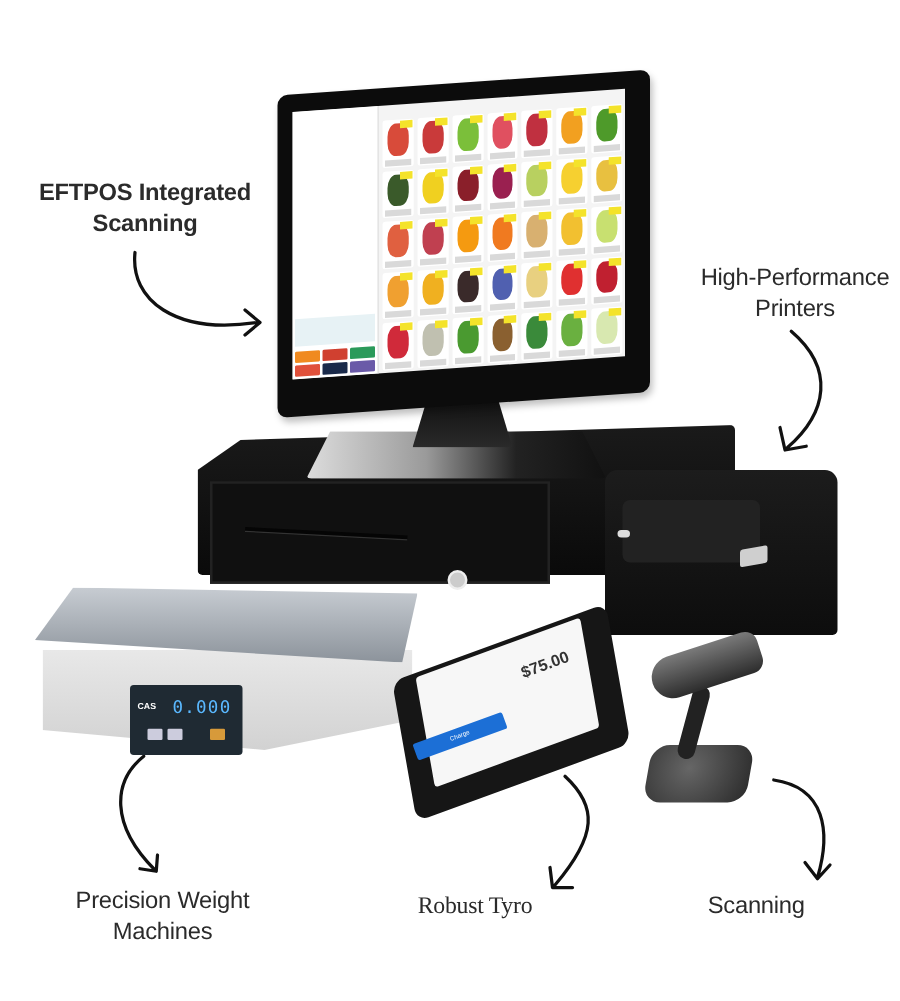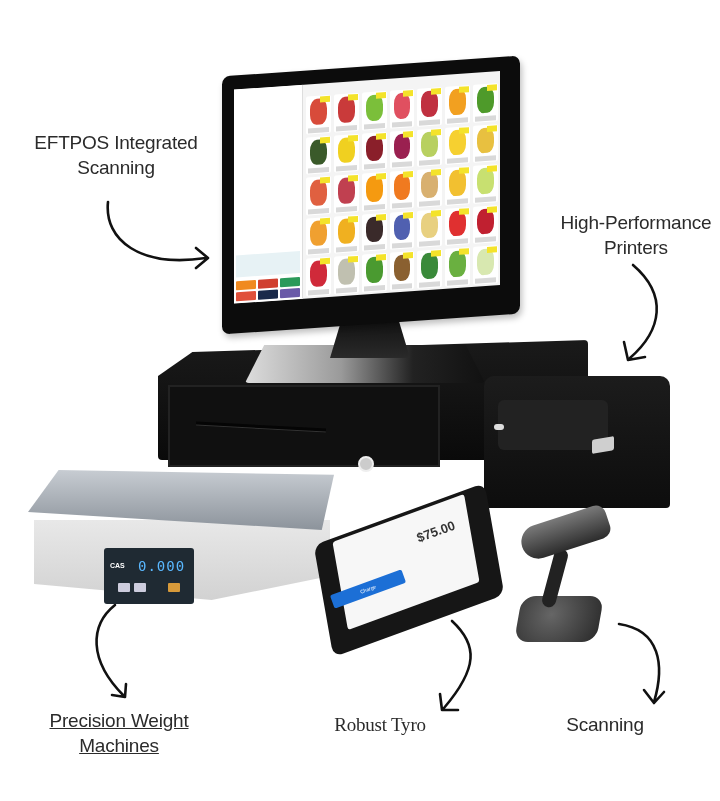--- a/index.html
+++ b/index.html
@@ -46,29 +46,29 @@
   .term-button{position:absolute;left:330px;top:582px;width:76px;height:14px;background:#1c6fd6;border-radius:2px;transform:rotate(-20deg);}
   .term-button span{display:block;text-align:center;font-size:5px;color:#fff;line-height:14px;}
   
   .scanner-base{position:absolute;left:518px;top:596px;width:82px;height:46px;background:radial-gradient(circle at 40% 40%,#666,#2a2a2a);border-radius:14px;transform:skewX(-10deg);}
   .scanner-neck{position:absolute;left:548px;top:548px;width:14px;height:60px;background:#222;border-radius:7px;transform:rotate(15deg);}
   .scanner-head{position:absolute;left:520px;top:516px;width:90px;height:34px;background:linear-gradient(#7a7a7a,#2c2c2c);border-radius:20px 12px 12px 20px;transform:rotate(-18deg);}
 </style>
 </head>
 <body>
 
-<div class="label" style="left:12px;top:130px;width:208px;">
+<div class="label" style="left:12px;top:142px;width:208px;font-weight:bold;">
   <div>EFTPOS Integrated</div>
   <div>Scanning</div>
 </div>
 <div class="label" style="left:536px;top:210px;width:200px;">
   <div>High-Performance</div>
   <div>Printers</div>
 </div>
-<div class="label" style="left:19px;top:708px;width:200px;text-decoration:underline;">
+<div class="label" style="left:30px;top:708px;width:200px;">
   <div>Precision Weight</div>
   <div>Machines</div>
 </div>
 <div class="label" style="left:300px;top:712px;width:160px;font-family:Liberation Serif, serif;">
   <div>Robust Tyro</div>
 </div>
 <div class="label" style="left:510px;top:712px;width:190px;">
   <div>Scanning</div>
 </div>
 

